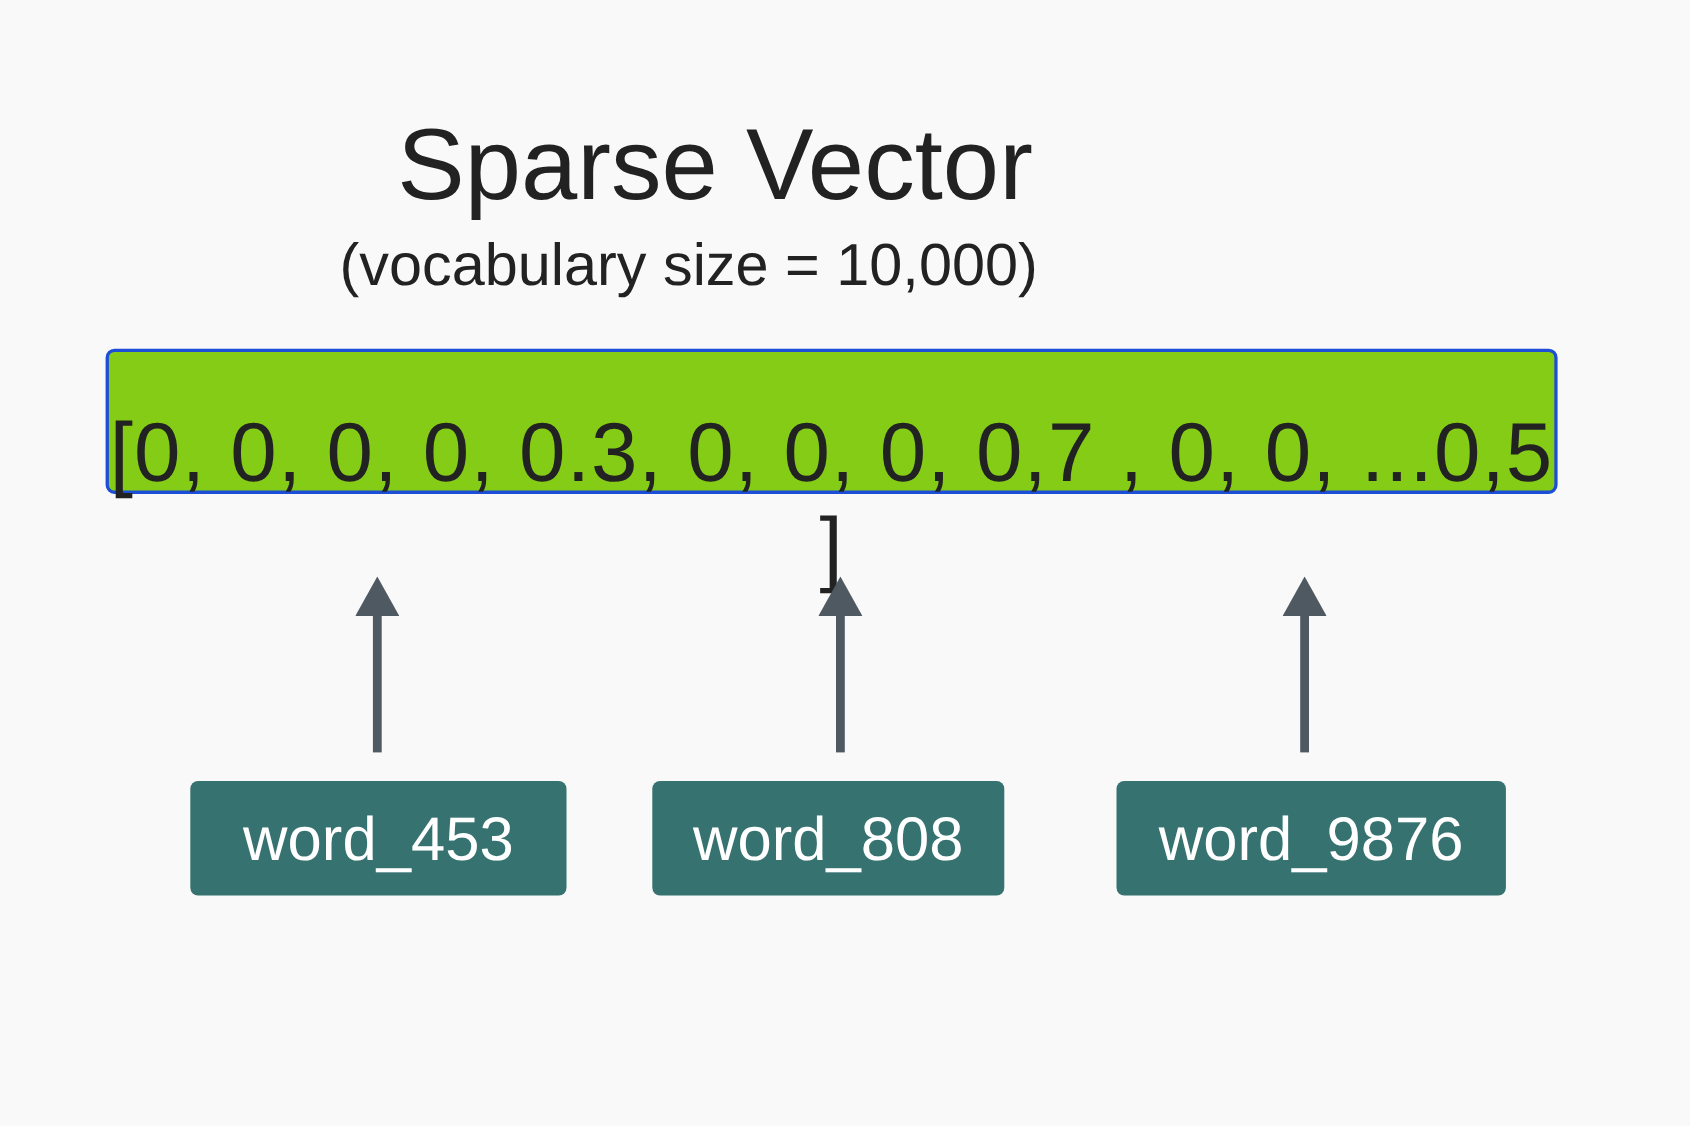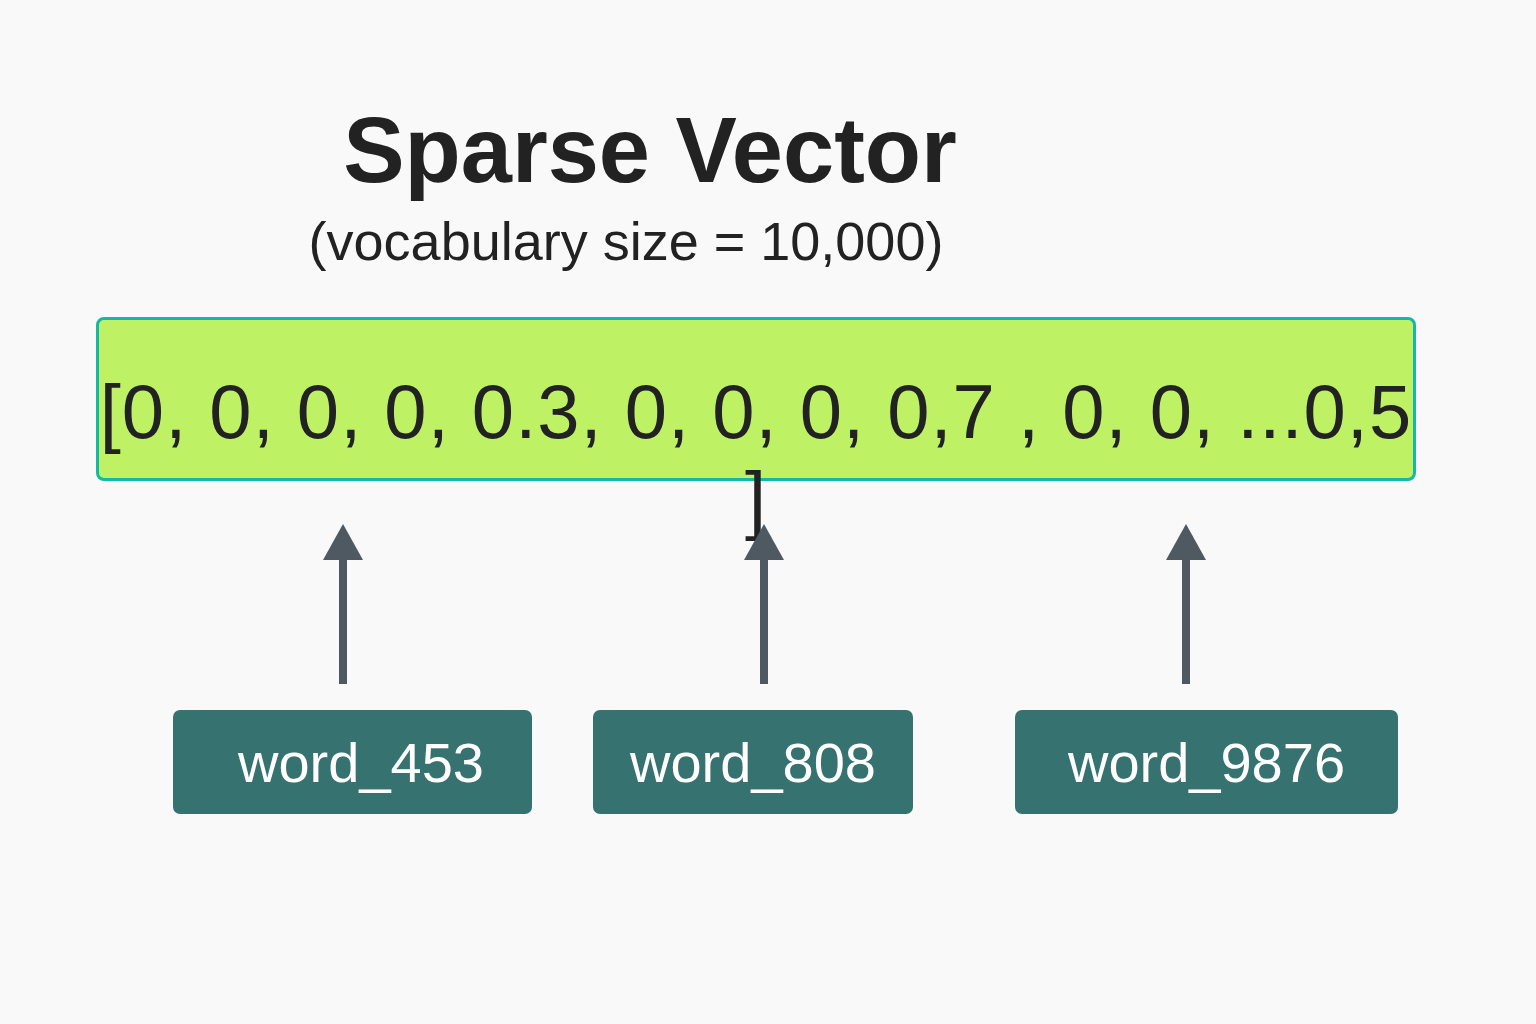--- a/index.html
+++ b/index.html
@@ -1,19 +1,19 @@
 <!DOCTYPE html>
 <html><head>
 <meta charset="utf-8">
 <style>
   html, body { margin:0; padding:0; }
   body { width:1536px; height:1024px; background:#f9f9f9; position:relative; overflow:hidden; font-family:"Liberation Sans", sans-serif; color:#222; }
-  .title { position:absolute; left:0; width:1300px; top:98px; text-align:center; font-size:92px; font-weight:bold; color:#222; letter-spacing:0px; }
+  .title { position:absolute; left:0; width:1300px; top:98px; text-align:center; font-size:92px; font-weight:normal; color:#222; letter-spacing:0px; }
   .subtitle { position:absolute; left:0; width:1252px; top:210px; text-align:center; font-size:54px; color:#222; }
-  .vector-box { position:absolute; left:96px; top:317px; width:1320px; height:164px; background:#bef264; border:3px solid #14b8a6; border-radius:8px; box-sizing:border-box; }
+  .vector-box { position:absolute; left:96px; top:317px; width:1320px; height:132px; background:#84cc16; border:3px solid #1d4ed8; border-radius:8px; box-sizing:border-box; }
   .vector-text { position:absolute; left:0; width:100%; top:48px; text-align:center; font-size:76px; color:#222; letter-spacing:1px; }
   .arrow { position:absolute; width:40px; }
   .arrow svg { display:block; }
   .word { position:absolute; top:710px; height:104px; background:#357270; border-radius:7px; color:#fff; font-size:56px; font-weight:normal; display:flex; align-items:center; justify-content:center; }
 </style>
 </head>
 <body>
 
 <div class="title">Sparse Vector</div>
 <div class="subtitle">(vocabulary size = 10,000)</div>
@@ -34,21 +34,21 @@
       <rect x="16" y="34" width="8" height="126" fill="#4f5962"></rect>
     </svg>
 </div>
 <div class="arrow" style="left:1166px; top:524px;">
   <svg width="40" height="162" viewBox="0 0 40 162">
       <polygon points="20,0 40,36 0,36" fill="#4f5962"></polygon>
       <rect x="16" y="34" width="8" height="126" fill="#4f5962"></rect>
     </svg>
 </div>
 
-<div class="word" style="left:173px; width:342px;padding-left:17px;">
+<div class="word" style="left:173px; width:342px;">
   <span>word_453</span>
 </div>
 <div class="word" style="left:593px; width:320px;">
   <span>word_808</span>
 </div>
-<div class="word" style="left:1015px; width:383px;">
+<div class="word" style="left:1015px; width:354px;">
   <span>word_9876</span>
 </div>
 
 </body></html>

